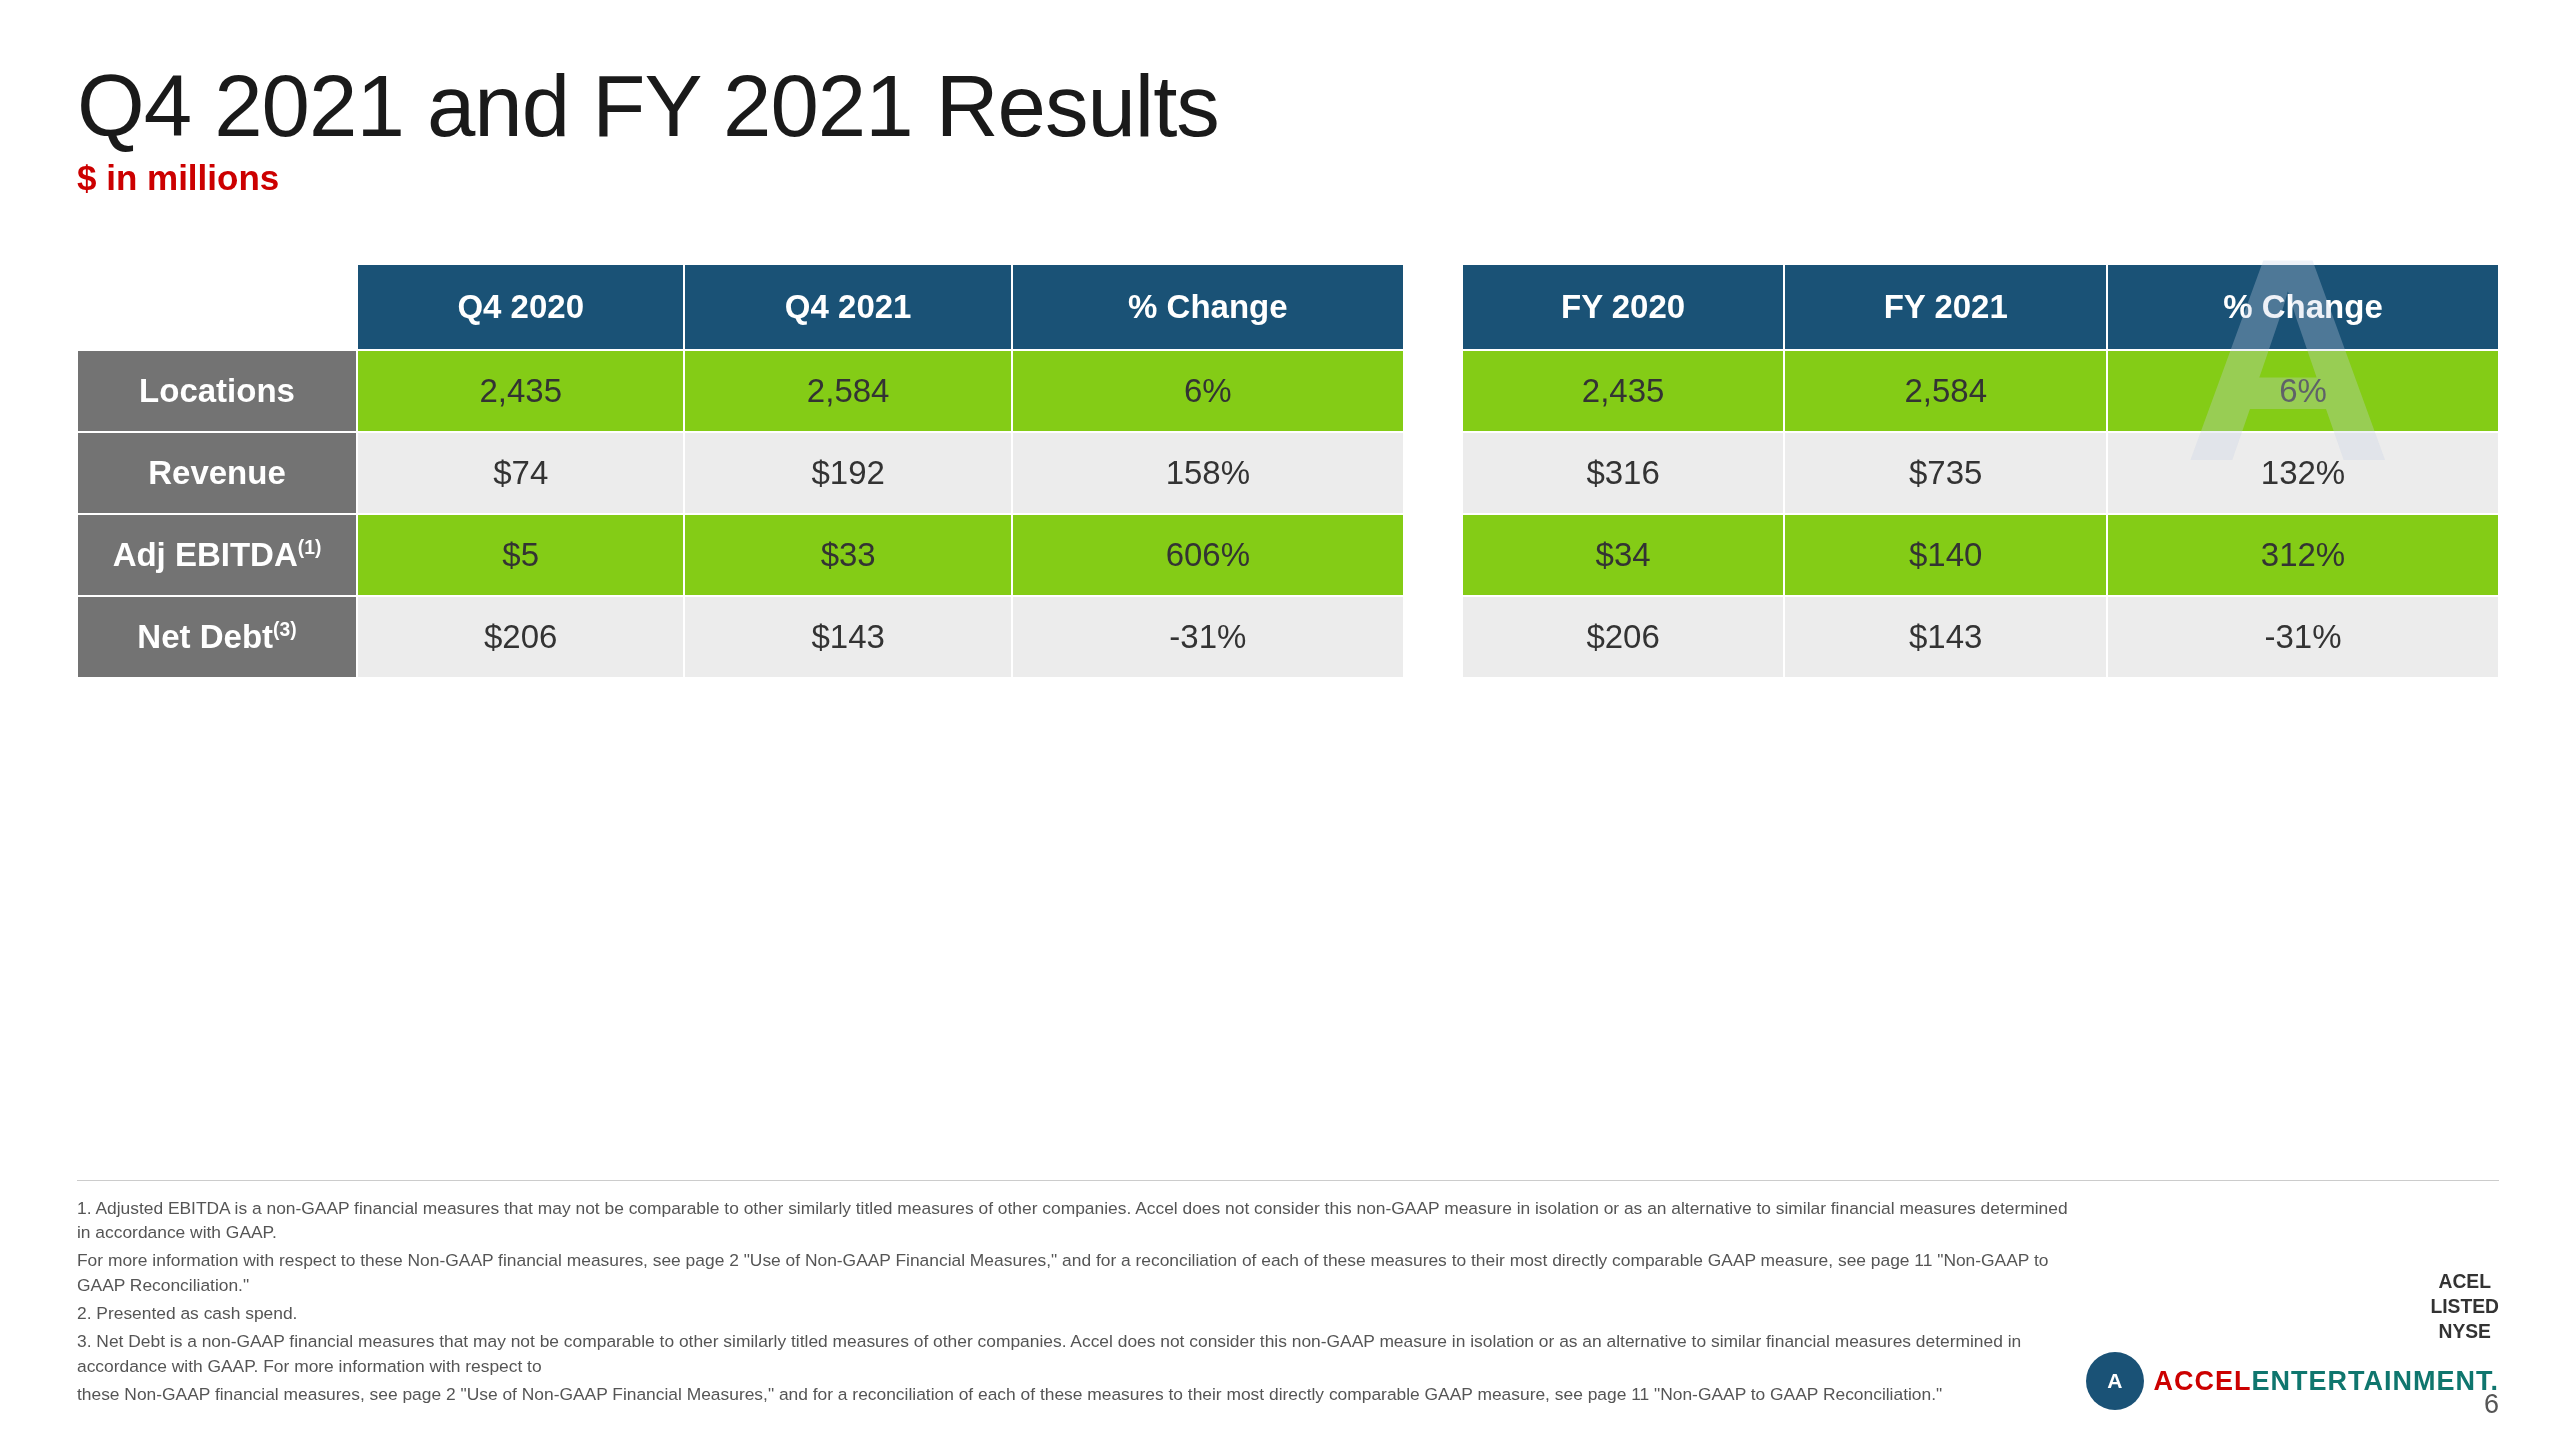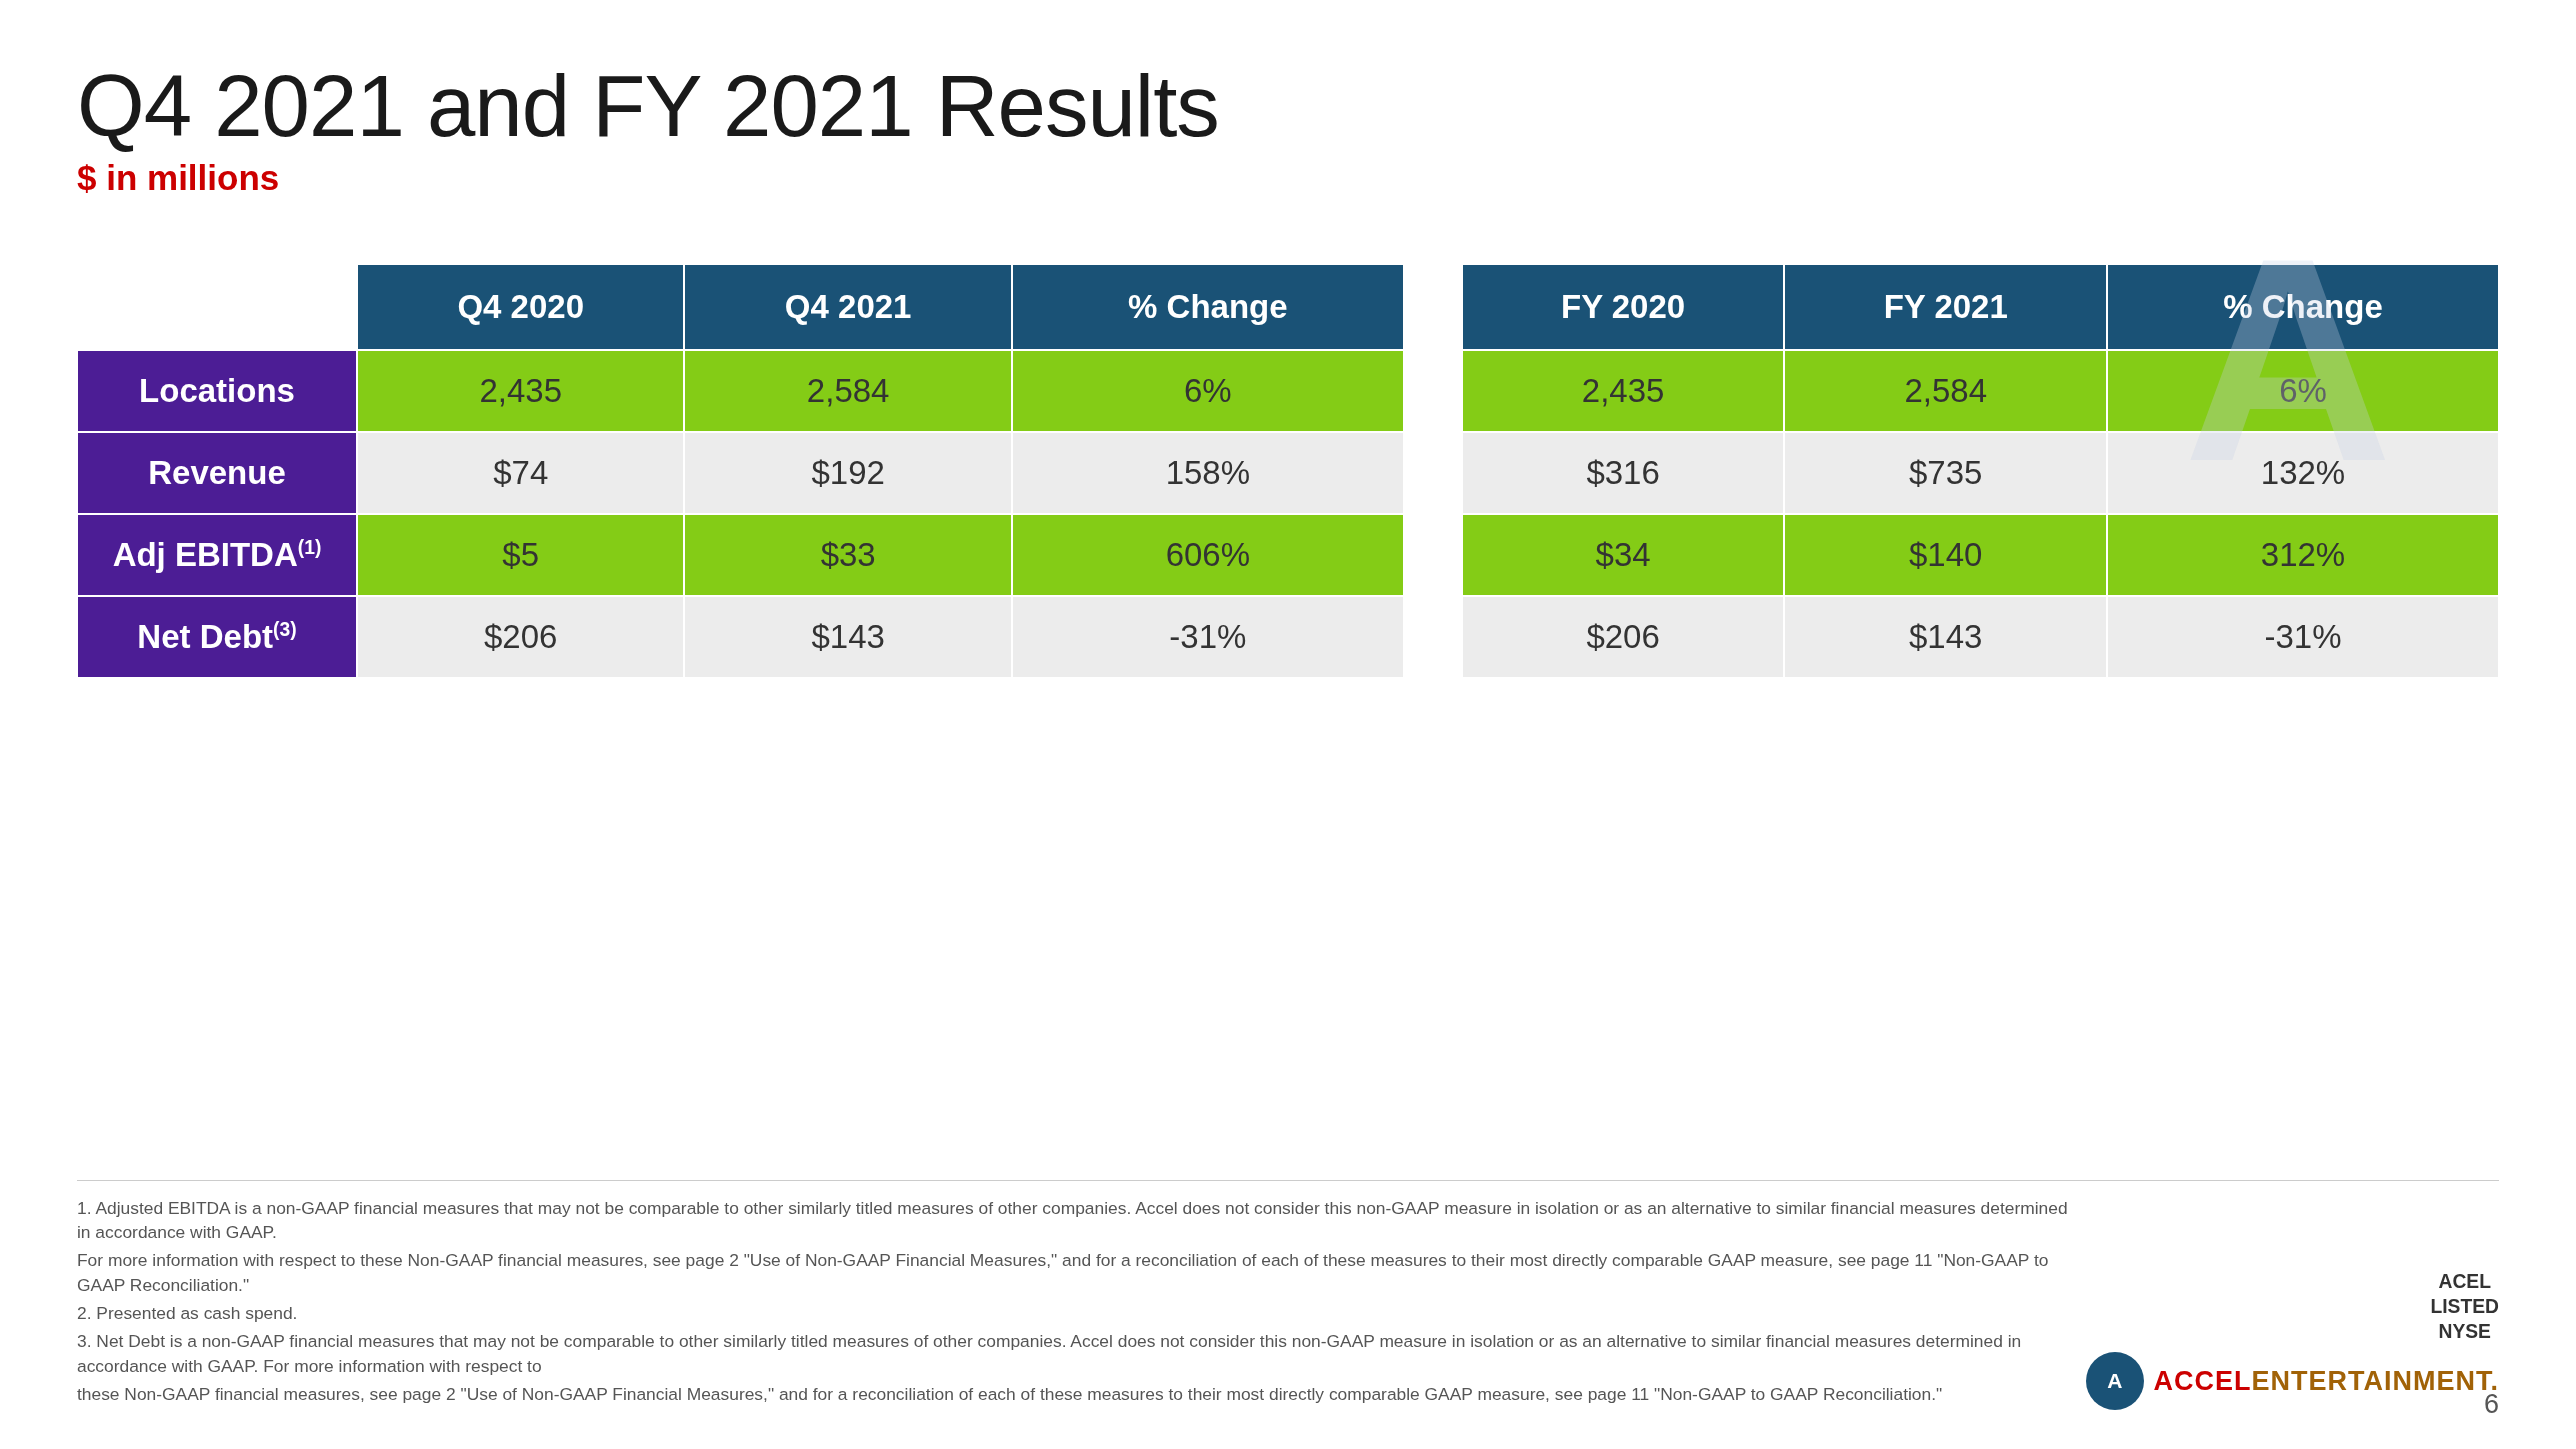--- a/index.html
+++ b/index.html
@@ -74,21 +74,21 @@
     .data-row td {
       text-align: center;
       font-size: 33px;
       color: #333333;
       padding: 21px 19.3px;
       background: #84cc16;
       border: 1.9px solid #ffffff;
     }
 
     .data-row td.label-cell {
-      background: #4c1d95;
+      background: #737373;
       color: #ffffff;
       font-weight: 700;
       font-size: 33px;
     }
 
     .data-row td.gap-cell {
       background: transparent;
       border: none;
       width: 58px;
     }
@@ -158,21 +158,21 @@
     }
 
     .brand-text {
       font-size: 27px;
       font-weight: 700;
       color: #cc0000;
       letter-spacing: 1px;
     }
 
     .brand-text span.black {
-      color: #a16207;
+      color: #0f766e;
     }
 
     .page-number {
       position: absolute;
       bottom: 29px;
       right: 77px;
       font-size: 27px;
       color: #555;
     }
 

